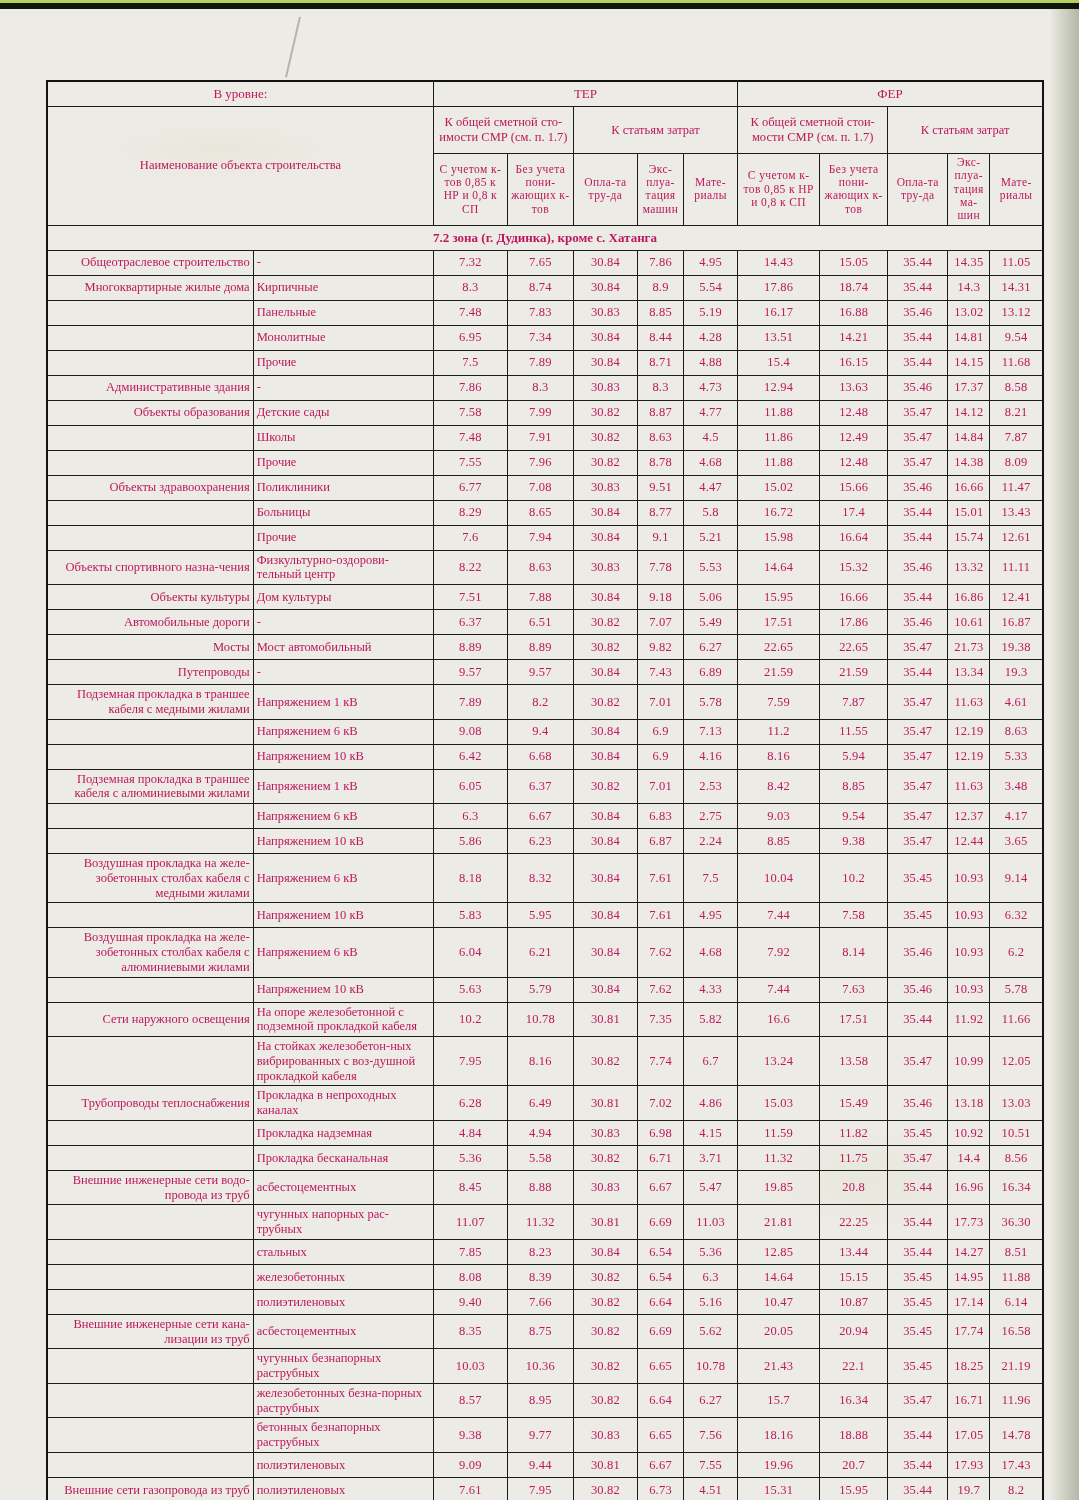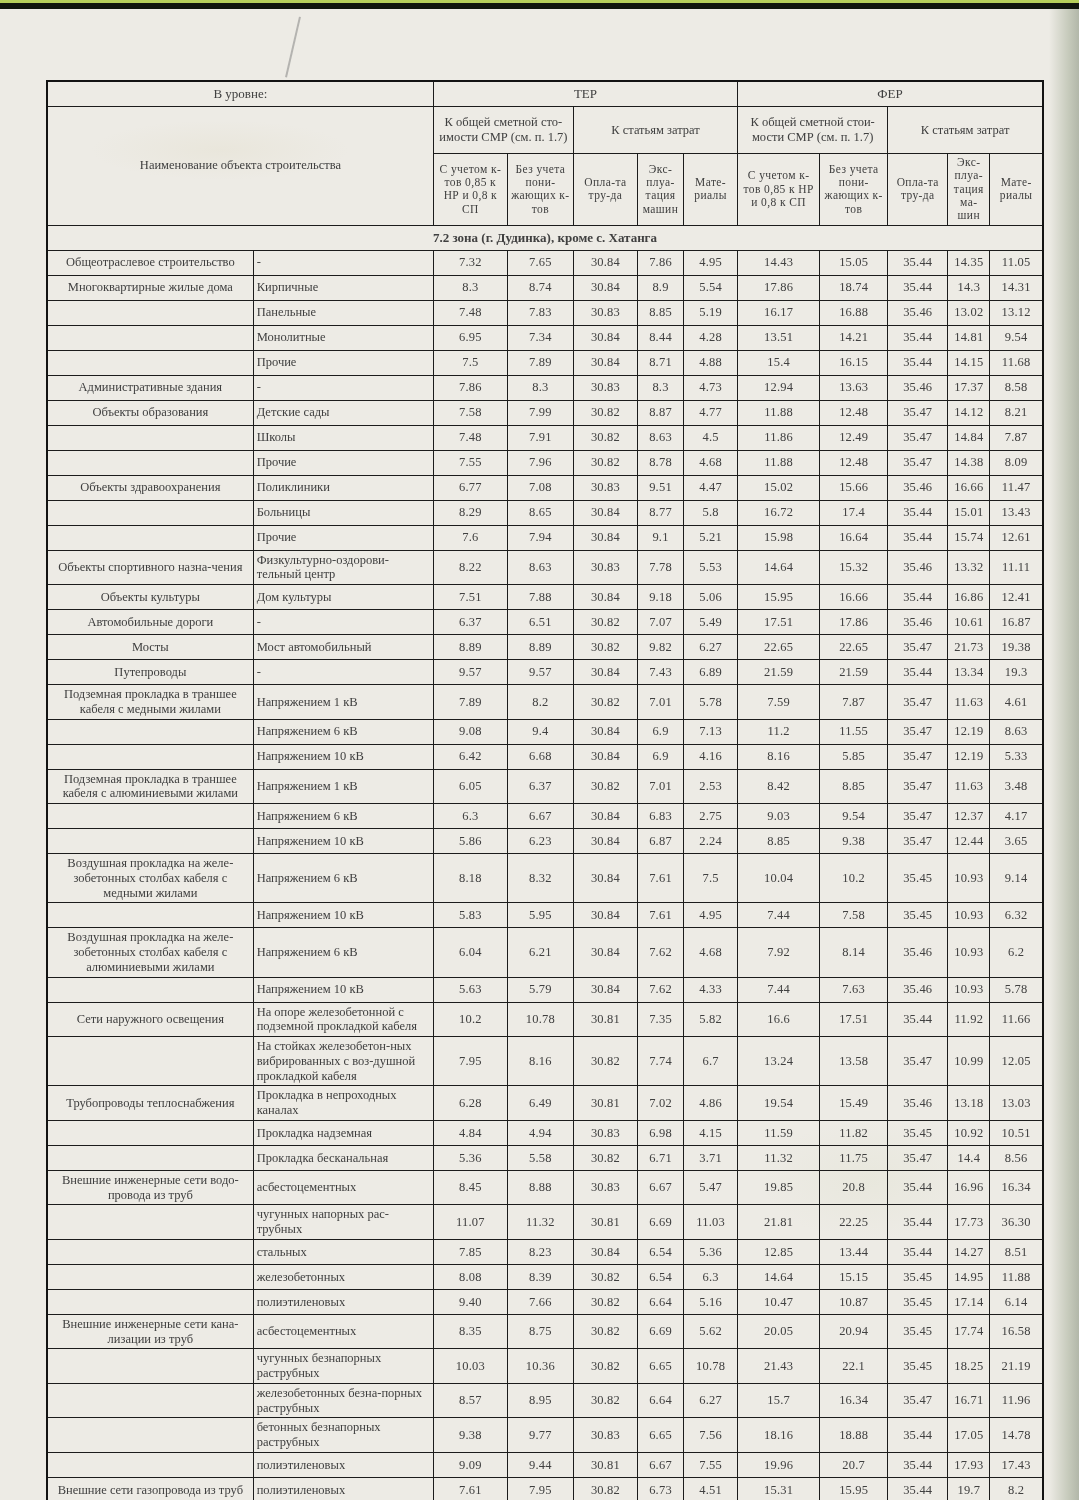--- a/index.html
+++ b/index.html
@@ -1,19 +1,19 @@
 <!DOCTYPE html>
 <html><head>
 <meta charset="utf-8">
 <style>
   html,body{margin:0;padding:0;background:#cfcfc8;}
   .page{
     position:relative;width:1079px;height:1500px;margin:0 auto;
     background:#edebe5;overflow:hidden;
-    font-family:"Liberation Serif","DejaVu Serif",serif;color:#404040;
+    font-family:"Liberation Serif","DejaVu Serif",serif;color:#be185d;
   }
   .scan-top-edge{
     position:absolute;top:0;left:0;width:100%;height:9px;
     background:#10150c;border-top:3px solid #b6cf5a;box-sizing:border-box;
   }
   .scan-right-edge{
     position:absolute;top:9px;right:0;width:30px;height:1491px;
     background:linear-gradient(90deg, rgba(170,175,160,0) 0%, #c6cabb 65%, #b2b7a9 100%);
   }
   .scan-artifact-line{
@@ -37,21 +37,21 @@
     overflow:hidden;
   }
   thead td{text-align:center;}
   tr.h1 td{height:20px;font-size:13px;}
   tr.h2 td{height:42px;font-size:12.5px;}
   tr.h3 td{height:58px;font-size:11.5px;letter-spacing:.4px;line-height:1.16;}
   td.name-head{font-size:13px;text-align:center;}
   tr.section-row td{
     height:20px;font-weight:bold;text-align:center;font-size:13px;
   }
-  td.cat{ text-align:center;height:20px; }
+  td.cat{ text-align:right;height:20px; }
   td.sub{ text-align:left;height:20px; }
   td.num{ text-align:center;height:20px;font-size:13px;letter-spacing:.2px; }
 </style>
 </head>
 <body>
 
 <div class="page">
   <div class="scan-top-edge"></div>
   <div class="scan-right-edge"></div>
   <div class="scan-artifact-line"></div>
@@ -371,21 +371,21 @@
         </tr>
         <tr>
           <td class="cat"></td>
           <td class="sub">Напряжением 10 кВ</td>
           <td class="num">6.42</td>
           <td class="num">6.68</td>
           <td class="num">30.84</td>
           <td class="num">6.9</td>
           <td class="num">4.16</td>
           <td class="num">8.16</td>
-          <td class="num">5.85</td>
+          <td class="num">5.94</td>
           <td class="num">35.47</td>
           <td class="num">12.19</td>
           <td class="num">5.33</td>
         </tr>
         <tr>
           <td class="cat">Подземная прокладка в траншее кабеля  с алюминиевыми жилами</td>
           <td class="sub">Напряжением 1 кВ</td>
           <td class="num">6.05</td>
           <td class="num">6.37</td>
           <td class="num">30.82</td>
@@ -510,21 +510,21 @@
           <td class="num">12.05</td>
         </tr>
         <tr>
           <td class="cat">Трубопроводы теплоснабжения</td>
           <td class="sub">Прокладка в непроходных каналах</td>
           <td class="num">6.28</td>
           <td class="num">6.49</td>
           <td class="num">30.81</td>
           <td class="num">7.02</td>
           <td class="num">4.86</td>
-          <td class="num">19.54</td>
+          <td class="num">15.03</td>
           <td class="num">15.49</td>
           <td class="num">35.46</td>
           <td class="num">13.18</td>
           <td class="num">13.03</td>
         </tr>
         <tr>
           <td class="cat"></td>
           <td class="sub">Прокладка надземная</td>
           <td class="num">4.84</td>
           <td class="num">4.94</td>

